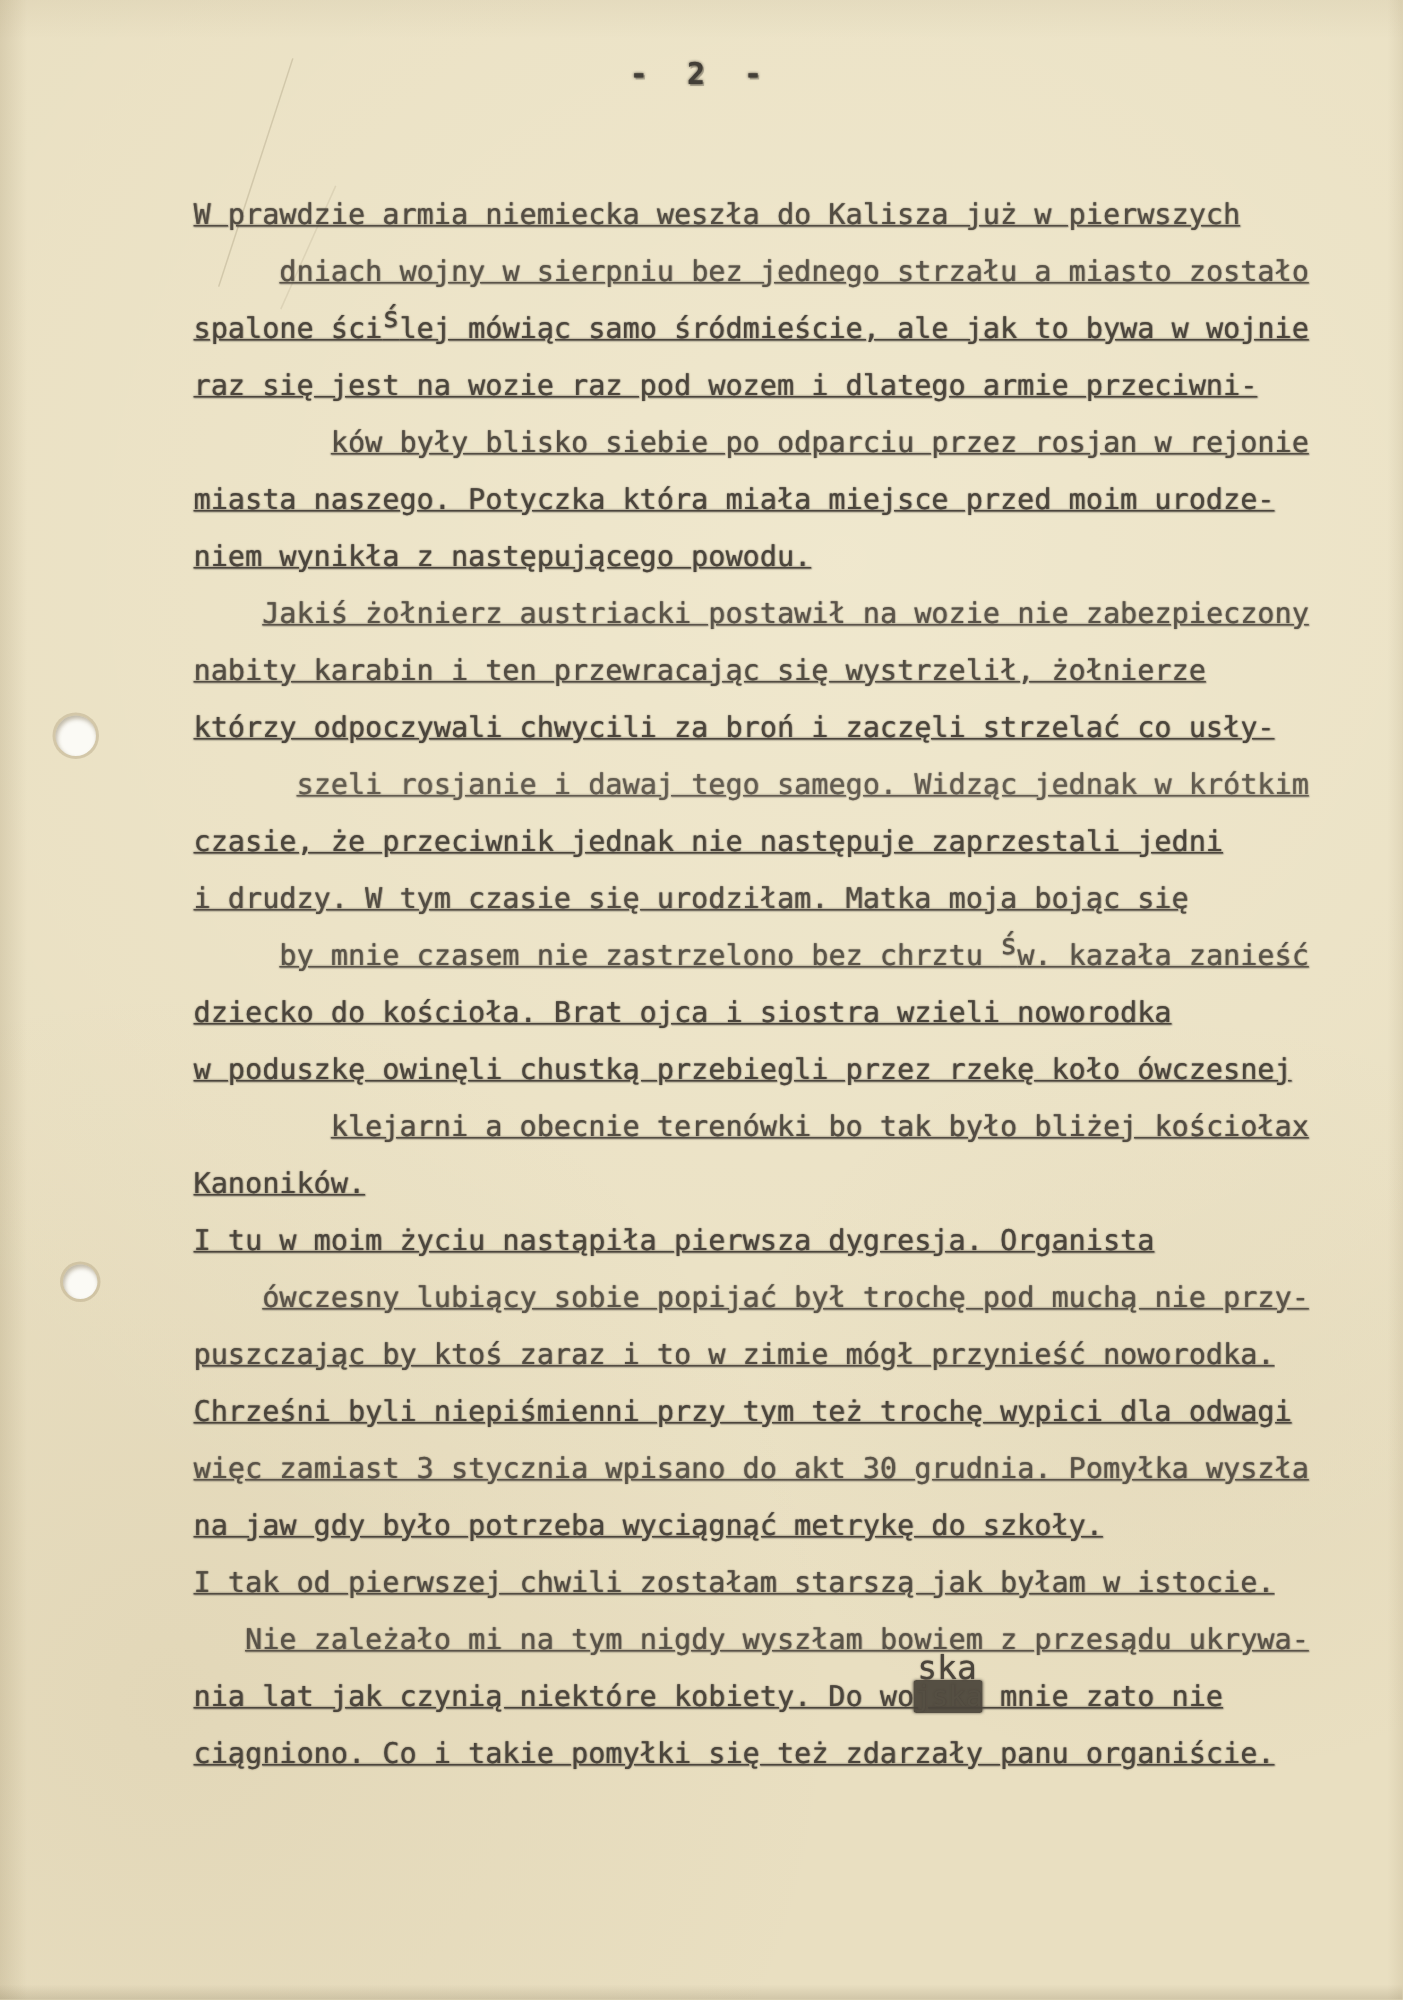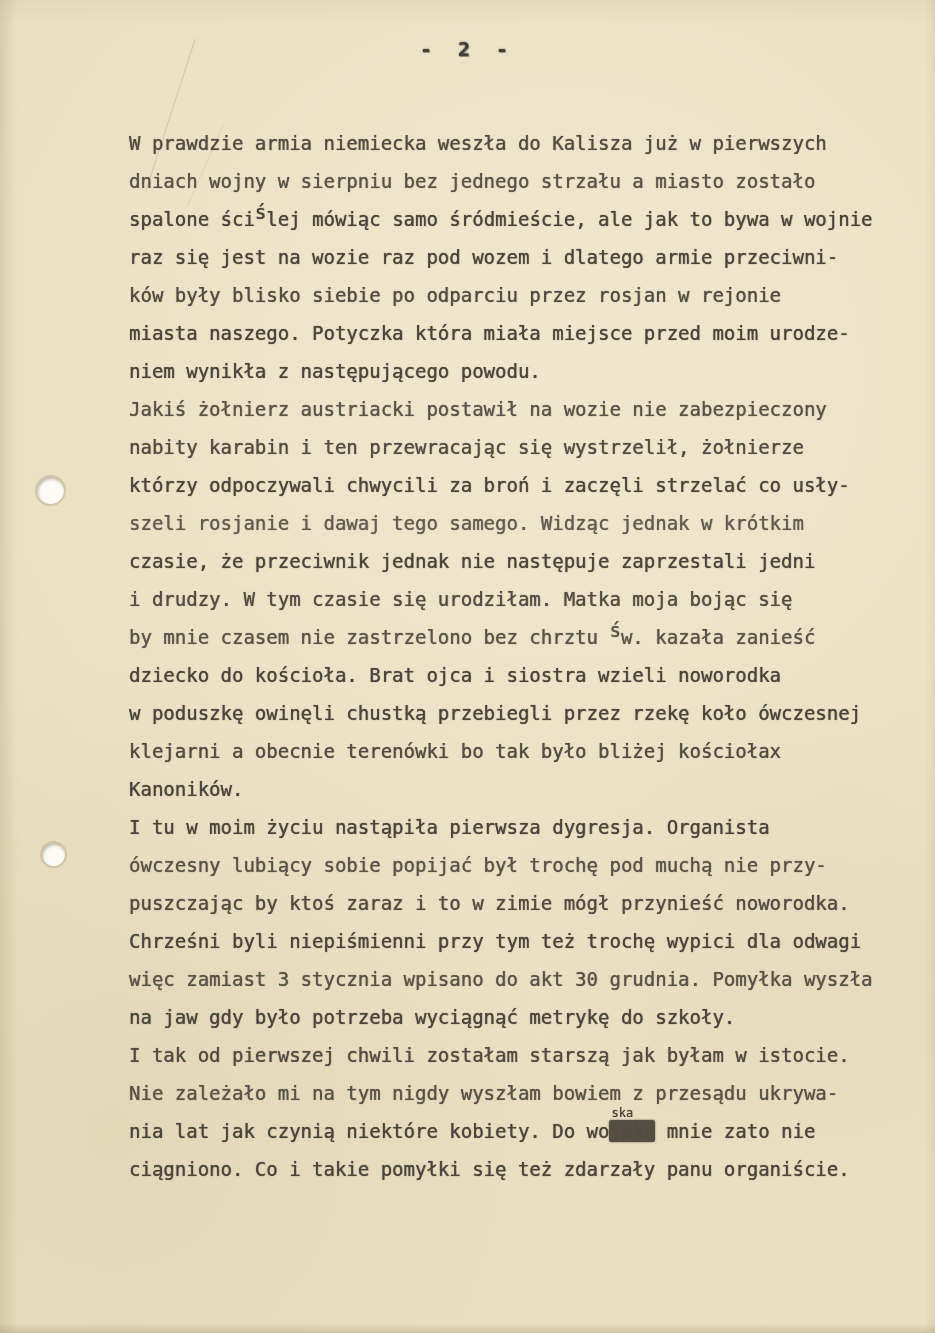--- a/index.html
+++ b/index.html
@@ -37,37 +37,38 @@
     letter-spacing: 7px;
     color: #433f38;
     text-shadow: 0 0 2px rgba(60,55,45,.95), 1px 1px 0 rgba(60,55,45,.3);
   }
   .text {
     position: absolute; left: 129px; top: 124px;
     color: #4b453c;
     font: 19px/38px "DejaVu Sans Mono", monospace;
     white-space: pre;
     text-shadow: 0 0 1.1px rgba(75,69,60,.85), 0.6px 0.4px 0 rgba(75,69,60,.28);
+    text-decoration: underline;
   }
   .line { height: 38px; }
-  .line:nth-child(3n+2) { opacity: .90; }
+  .line:nth-child(3n+2) { opacity: .90; text-align: right; }
   .line:nth-child(4n+1) { opacity: .95; }
   .line:nth-child(6)    { margin-left: 0; }
   .line:nth-child(11)   { opacity: .85; }
   .sup { position: relative; top: -7px; }
   .blot {
     position: relative;
     background: #554f43;
     color: #554f43;
     border-radius: 2px;
     box-shadow: 0 0 2px rgba(85,79,67,.9);
   }
   .blot .over {
     position: absolute; left: 2px; top: -15px;
-    font-size: 12px; line-height: 16px;
+    font-size: 22px; line-height: 16px;
     color: #4b453c; background: transparent;
     text-shadow: 0 0 1px rgba(75,69,60,.9);
   }
   .hole {
     position: absolute; border-radius: 50%;
     background: #fbfaf5;
     box-shadow: 0 0 0 2px rgba(165,150,115,.35),
                 inset 1px 2px 3px rgba(120,105,70,.45);
   }
 </style>

